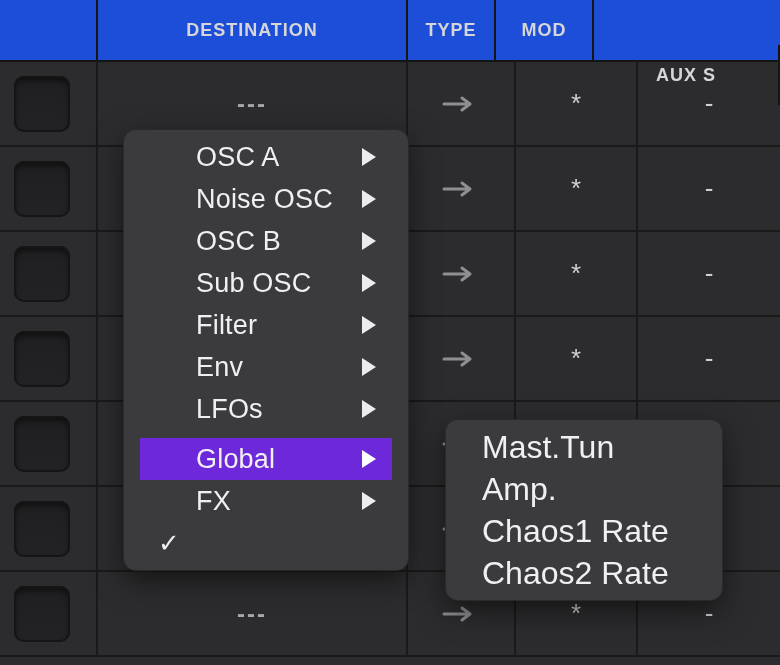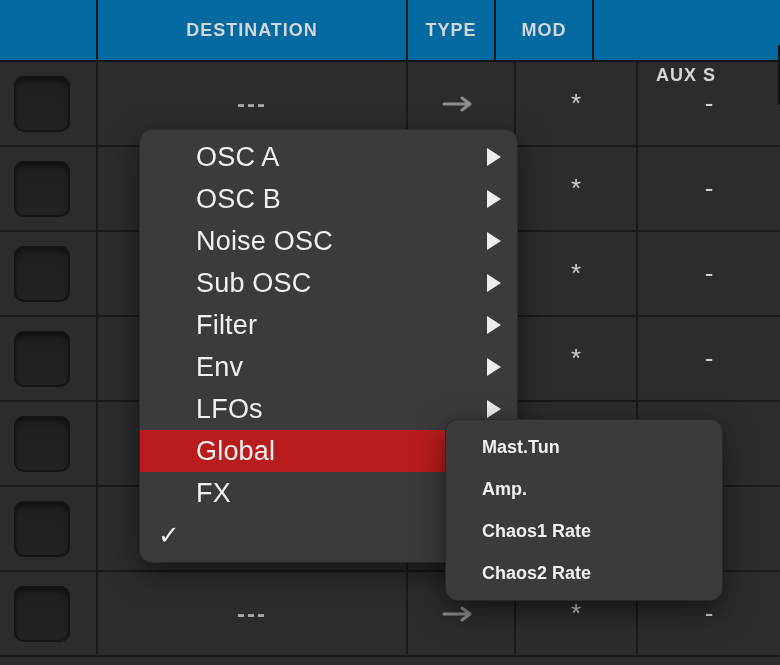--- a/index.html
+++ b/index.html
@@ -9,21 +9,21 @@
     background: #2c2c2e;
     color: #e8e8ea;
     position: relative;
     user-select: none;
   }
 
   
   .header {
     display: flex;
     height: 62px;
-    background: #0369a1;
+    background: #1d4ed8;
     border-bottom: 2px solid #151516;
     font-size: 18px;
     font-weight: 700;
     letter-spacing: 1px;
     color: #d6d6d8;
   }
   .header .hcell {
     display: flex;
     align-items: center;
     justify-content: center;
@@ -73,27 +73,27 @@
 
   .arrow-icon svg { display:block; }
   .mod-val, .aux-val {
     font-size: 26px;
     color: #d0d0d2;
   }
 
   
   .menu {
     position: absolute;
-    left: 140px;
+    left: 124px;
     top: 130px;
-    width: 377px;
+    width: 284px;
     background: #3b3b3d;
     border-radius: 12px;
     box-shadow: 0 0 0 1px #2a2a2c, 0 10px 30px rgba(0,0,0,.55);
-    padding: 6px 0;
+    padding: 6px 16px;
   }
   .menu-item {
     display: flex;
     align-items: center;
     height: 42px;
     padding: 0 36px 0 56px;
     font-size: 27px;
     color: #f0f0f2;
     position: relative;
     letter-spacing: 0.2px;
@@ -105,43 +105,43 @@
   }
   .menu-item .disclosure {
     position: absolute;
     right: 16px;
     width: 0; height: 0;
     border-top: 9px solid transparent;
     border-bottom: 9px solid transparent;
     border-left: 14px solid #ececee;
   }
   .menu-item.selected {
-    background: #b91c1c;
+    background: #6d28d9;
+    margin-top: 8px;
   }
   .menu-item.selected .disclosure { border-left-color: #fff; }
 
   
   .submenu {
     position: absolute;
     left: 446px;
     top: 420px;
     width: 276px;
     background: #3b3b3d;
     border-radius: 12px;
     box-shadow: 0 0 0 1px #2a2a2c, 0 10px 30px rgba(0,0,0,.55);
     padding: 6px 0;
   }
   .submenu-item {
     display: flex;
     align-items: center;
     height: 42px;
     padding: 0 20px 0 36px;
-    font-size: 18px;
+    font-size: 32px;
     color: #f0f0f2;
-    font-weight: bold;
   }
 </style>
 </head>
 <body>
 
 <div class="header">
   <div class="hcell hc-lead"></div>
   <div class="hcell hc-dest">DESTINATION</div>
   <div class="hcell hc-type">TYPE</div>
   <div class="hcell hc-mod">MOD</div>
@@ -304,25 +304,25 @@
       </div>
   </div>
 </div>
 
 <div class="menu">
   <div class="menu-item">
     <span>OSC A</span>
     <span class="disclosure"></span>
   </div>
   <div class="menu-item">
+    <span>Noise OSC</span>
+    <span class="disclosure"></span>
+  </div>
+  <div class="menu-item">
     <span>OSC B</span>
-    <span class="disclosure"></span>
-  </div>
-  <div class="menu-item">
-    <span>Noise OSC</span>
     <span class="disclosure"></span>
   </div>
   <div class="menu-item">
     <span>Sub OSC</span>
     <span class="disclosure"></span>
   </div>
   <div class="menu-item">
     <span>Filter</span>
     <span class="disclosure"></span>
   </div>

